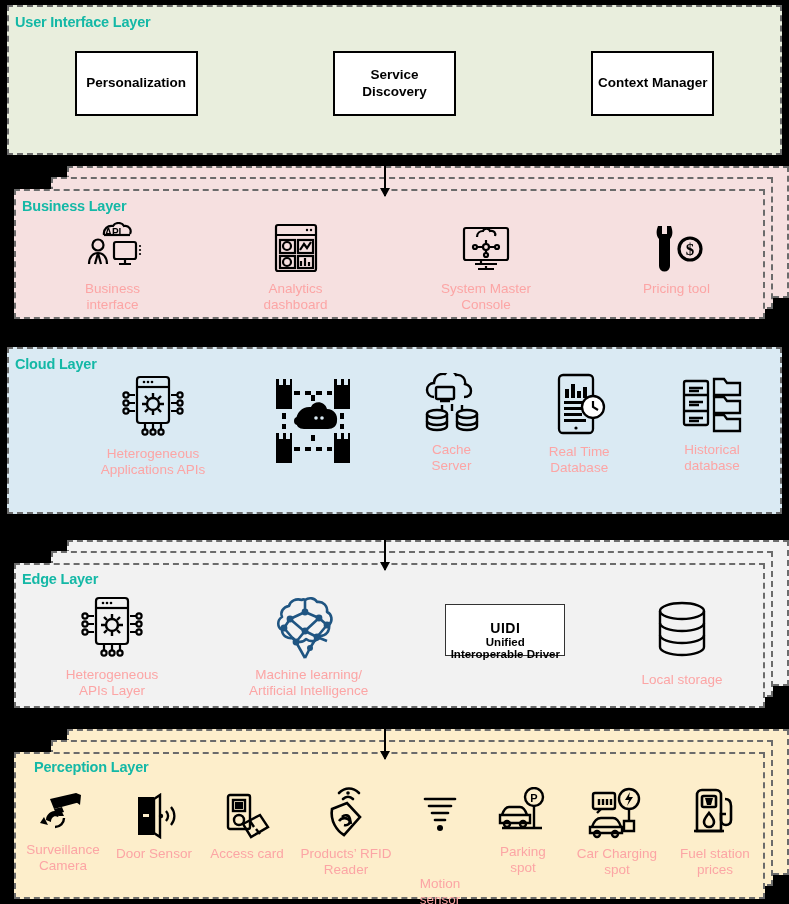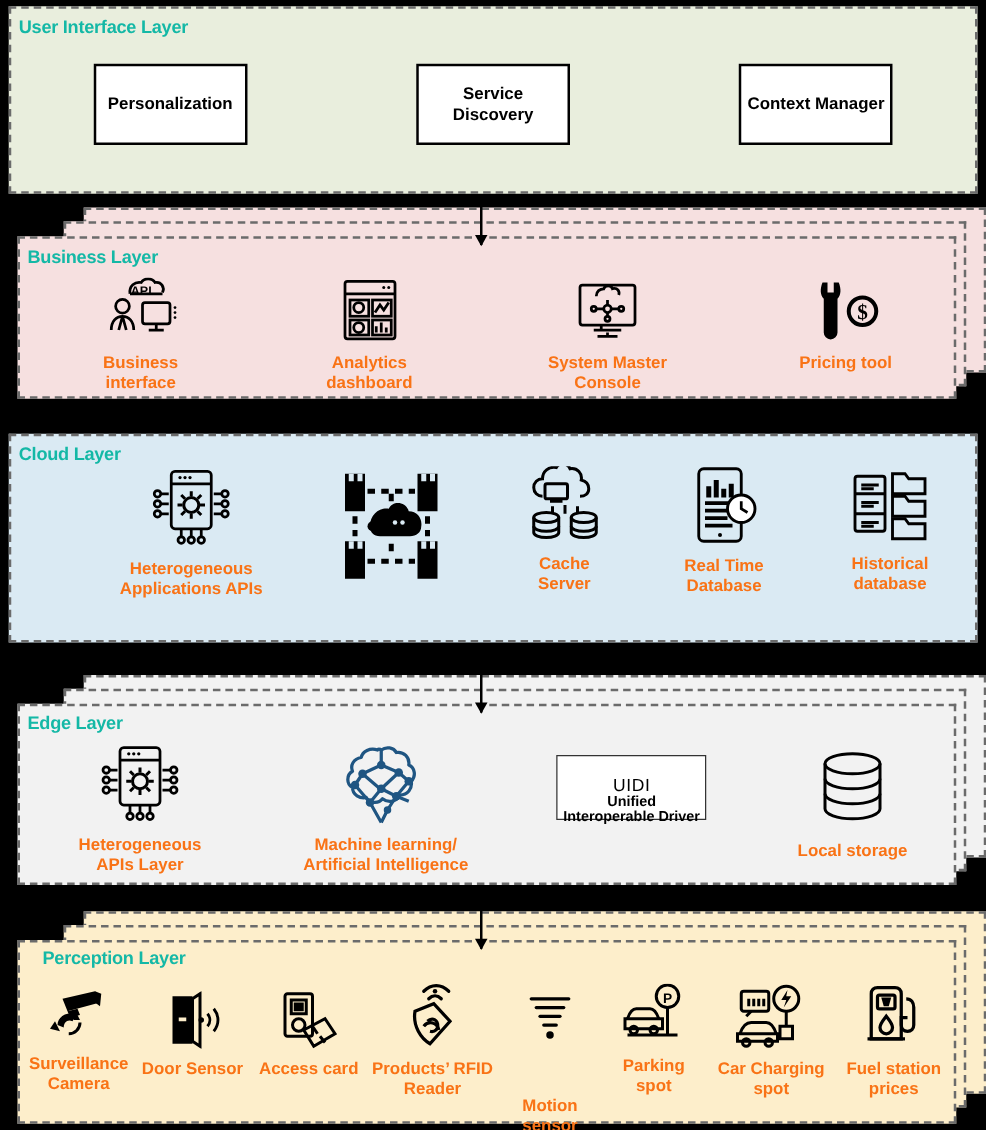--- a/index.html
+++ b/index.html
@@ -51,31 +51,31 @@
     position: absolute; left: 0; right: 0;
     display: flex; align-items: flex-start;
     z-index: 5;
   }
   .item {
     display: flex; flex-direction: column; align-items: center;
     text-align: center;
   }
   .item .ico { display: block; }
   .item .cap {
-    font-size: 13.5px; font-weight: bold; color: #f97316;
+    font-size: 13.5px; font-weight: normal; color: #fca5a5;
     line-height: 1.22; margin-top: 3px;
     white-space: pre-line;
   }
 
   
   .uidi {
     width: 120px; height: 52px; background: #fff; border: 1.5px solid #333;
     display: flex; flex-direction: column; align-items: center; justify-content: center;
   }
-  .uidi .t1 { font-size: 14px; font-weight: normal; letter-spacing: 0.5px; margin-top: 20px; }
+  .uidi .t1 { font-size: 14px; font-weight: bold; letter-spacing: 0.5px; margin-top: 20px; }
   .uidi .t2 { font-size: 11.5px; font-weight: bold; }
   .uidi .t3 { font-size: 11.5px; font-weight: bold; }
 
   
   .arrow { position: absolute; z-index: 7; }
   .arrow .stem { position: absolute; left: 50%; top: 0; width: 2px; height: 100%; background: #000; transform: translateX(-50%); }
   .arrow .head {
     position: absolute; left: 50%; bottom: -1px; transform: translateX(-50%);
     width: 0; height: 0; border-left: 5px solid transparent; border-right: 5px solid transparent;
     border-top: 9px solid #000;

